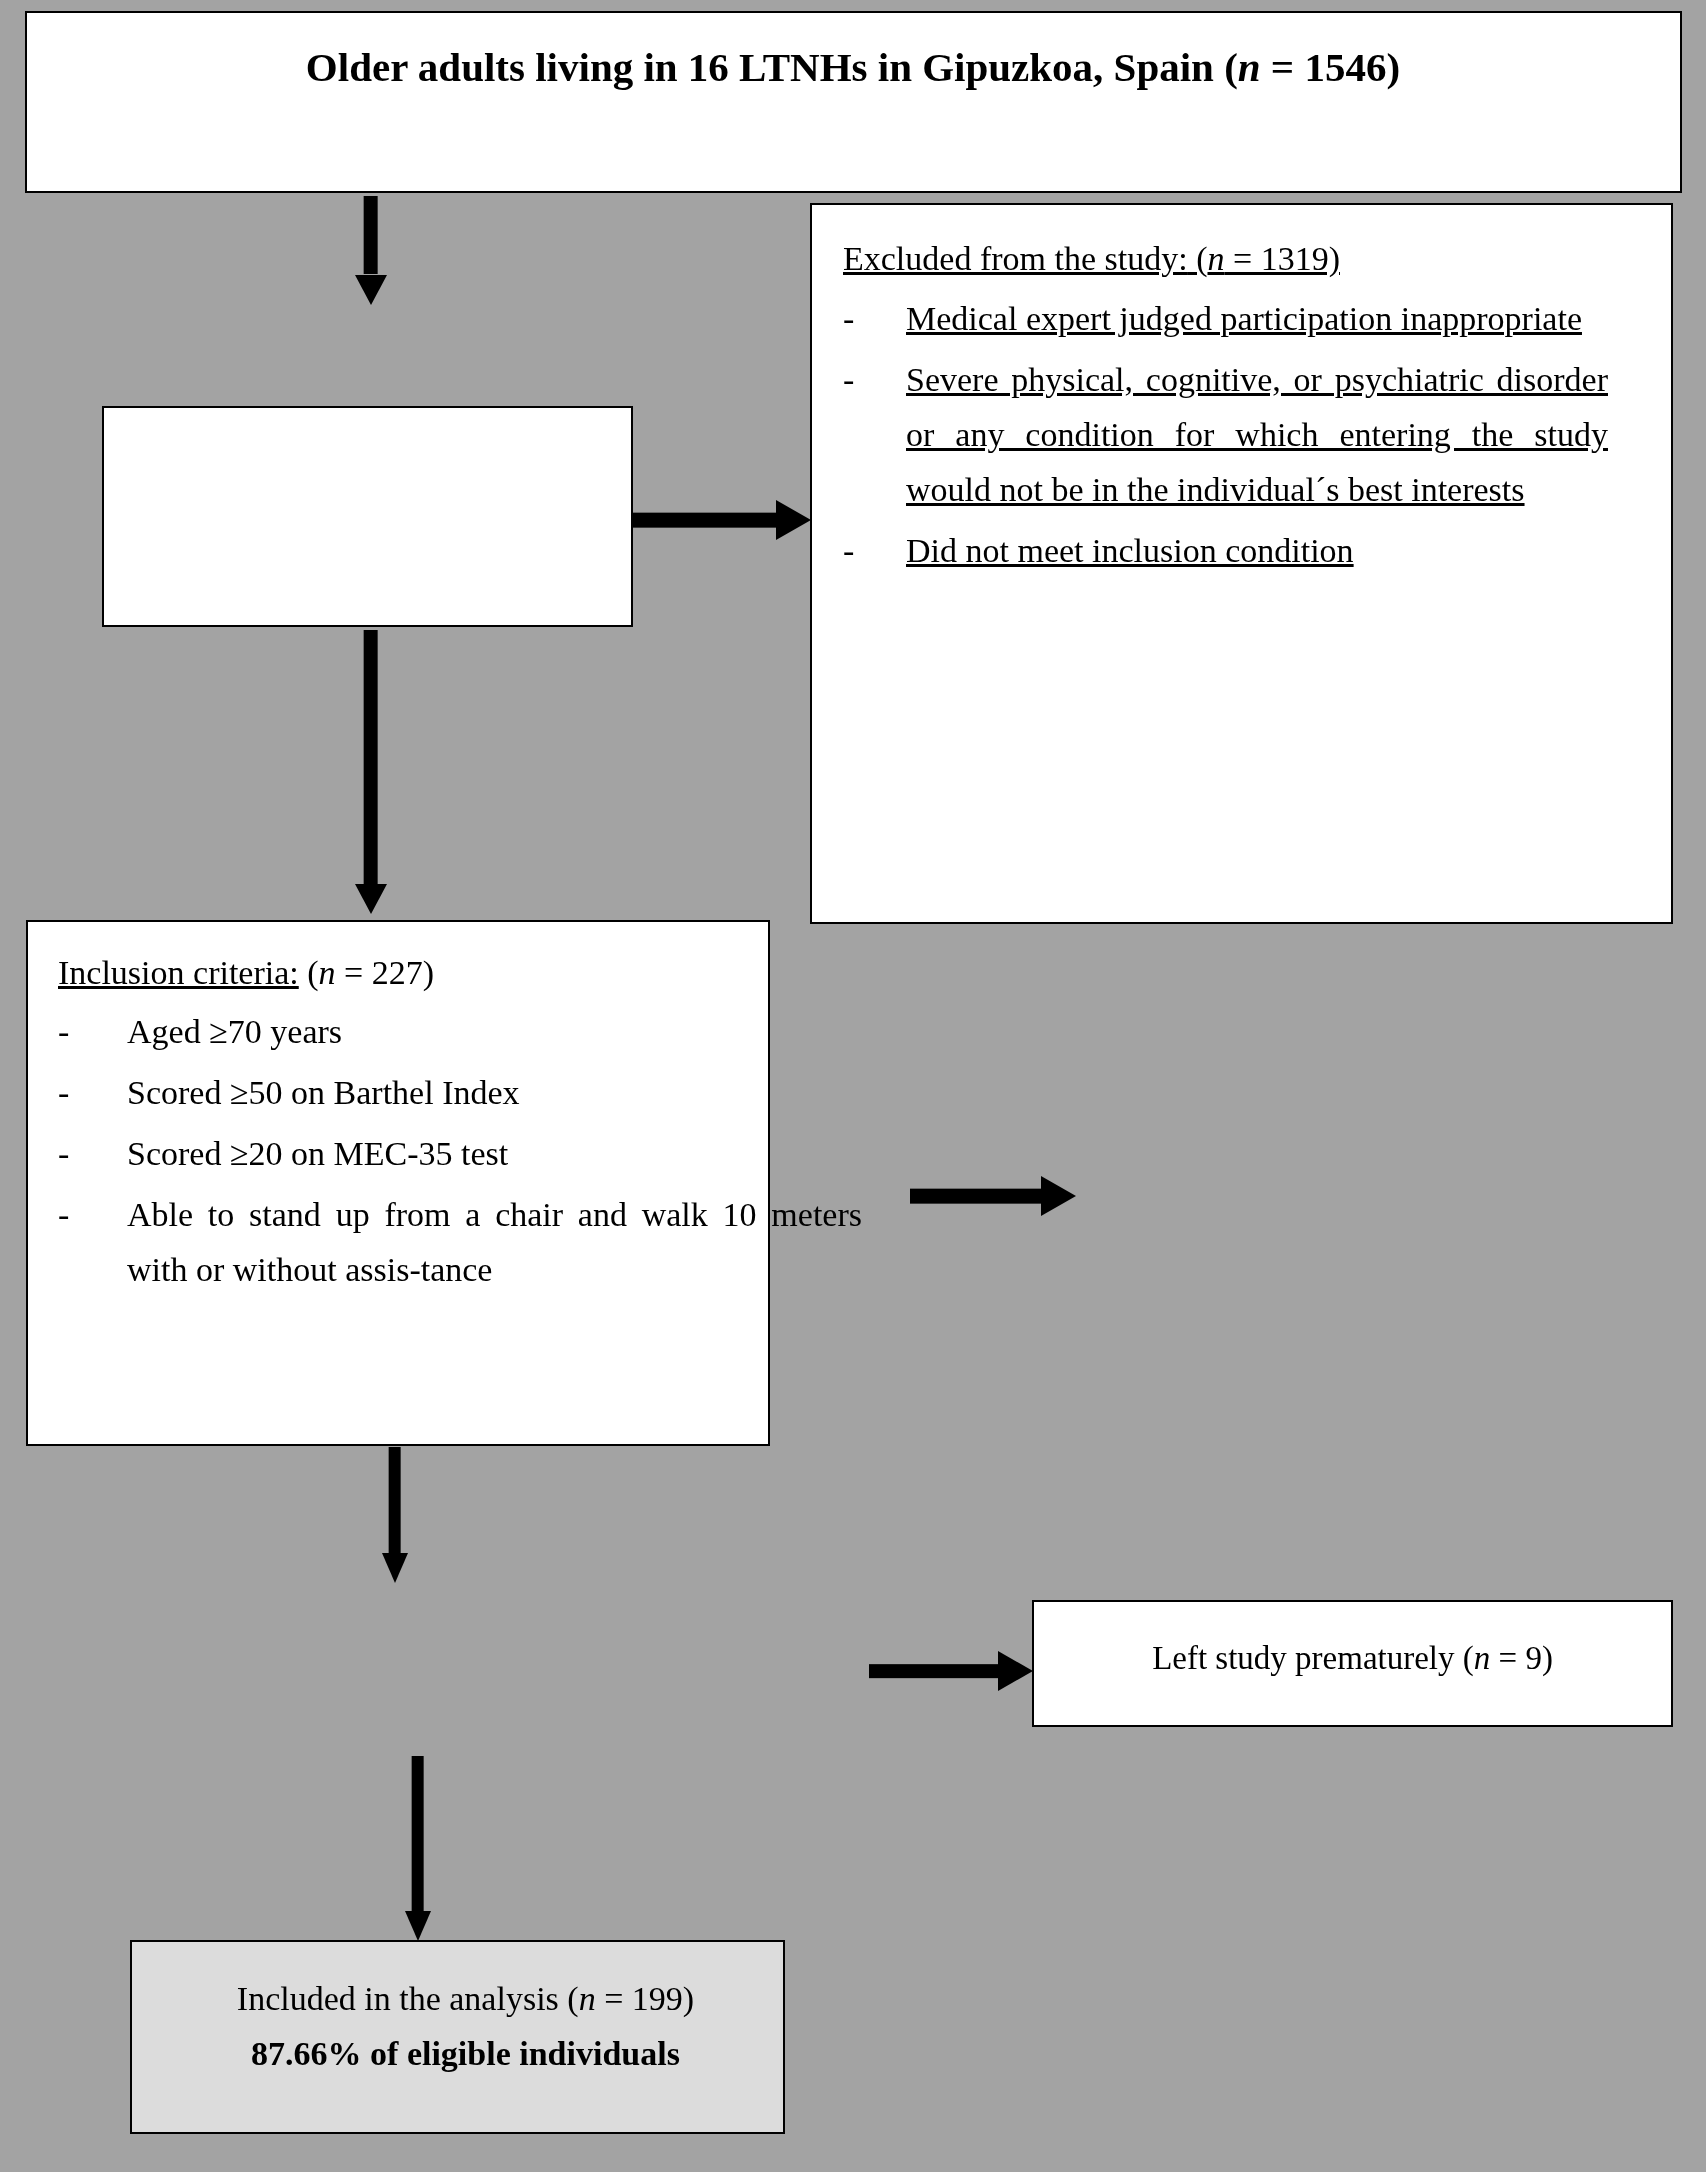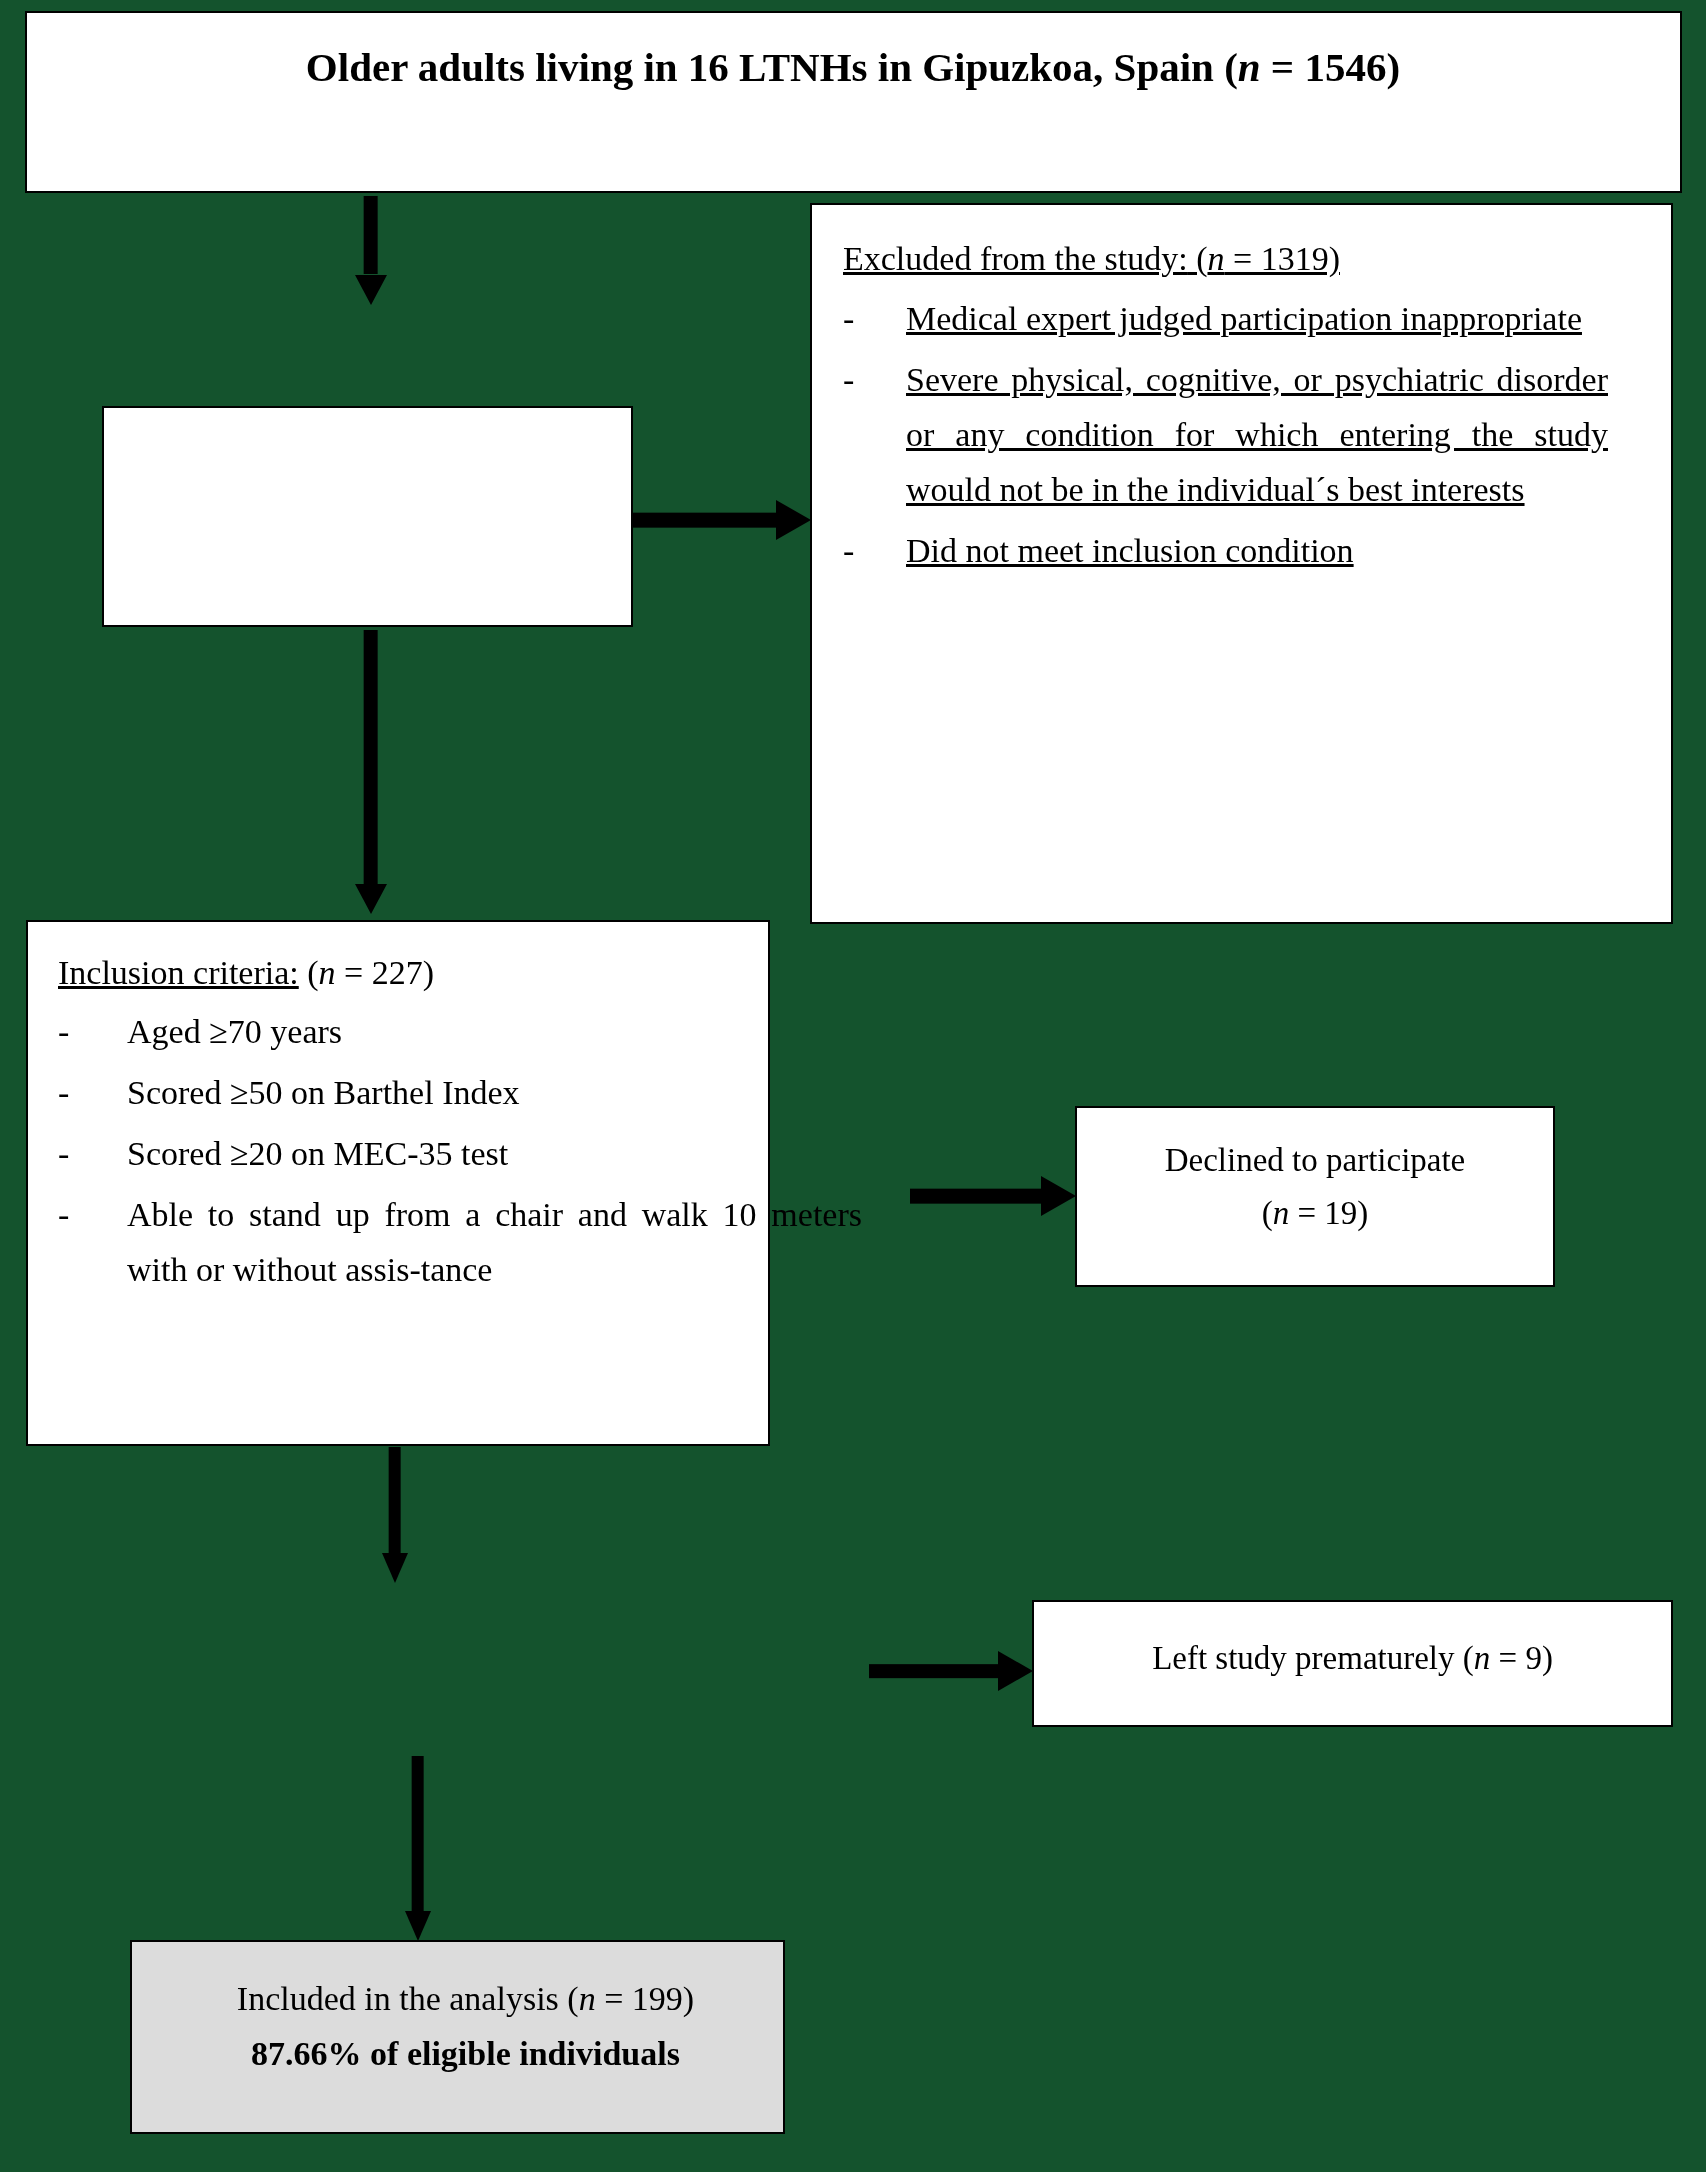--- a/index.html
+++ b/index.html
@@ -4,21 +4,21 @@
 <style>
   html, body {
     margin: 0;
     padding: 0;
     background: #ffffff;
   }
   #canvas {
     position: relative;
     width: 1707px;
     height: 2172px;
-    background: #14532d;
+    background: #a3a3a3;
     font-family: "Liberation Serif", "DejaVu Serif", serif;
     color: #000000;
     overflow: hidden;
   }
 
   .box {
     position: absolute;
     box-sizing: border-box;
     border: 2.5px solid #000000;
     background: #ffffff;
@@ -196,26 +196,20 @@
         </li>
       </ul>
     </div>
   </div>
 
   <div class="harrow" style="left:910px; top:1175px; width:166px; height:42px;">
     <div class="shaft" style="height:14.7px; width:135px;"></div>
     <div class="head"></div>
   </div>
 
-  <div class="box" style="left:1075px; top:1106px; width:480px; height:181px;">
-    <div class="boxinner ctr-text" style="top:25.5px;">
-      <div>Declined to participate</div>
-      <div><span>(</span><span class="ital">n</span><span> = 19)</span></div>
-    </div>
-  </div>
 
   <div class="varrow" style="left:378px; top:1447px; width:33px; height:136px;">
     <div class="shaft" style="width:12.7px; height:107px;"></div>
     <div class="head" style="border-left-width:13.7px;border-right-width:13.7px;border-top-width:30px;"></div>
   </div>
 
 
   <div class="harrow" style="left:869px; top:1650px; width:164px; height:42px;">
     <div class="shaft" style="height:13.7px; width:133px;"></div>
     <div class="head"></div>

